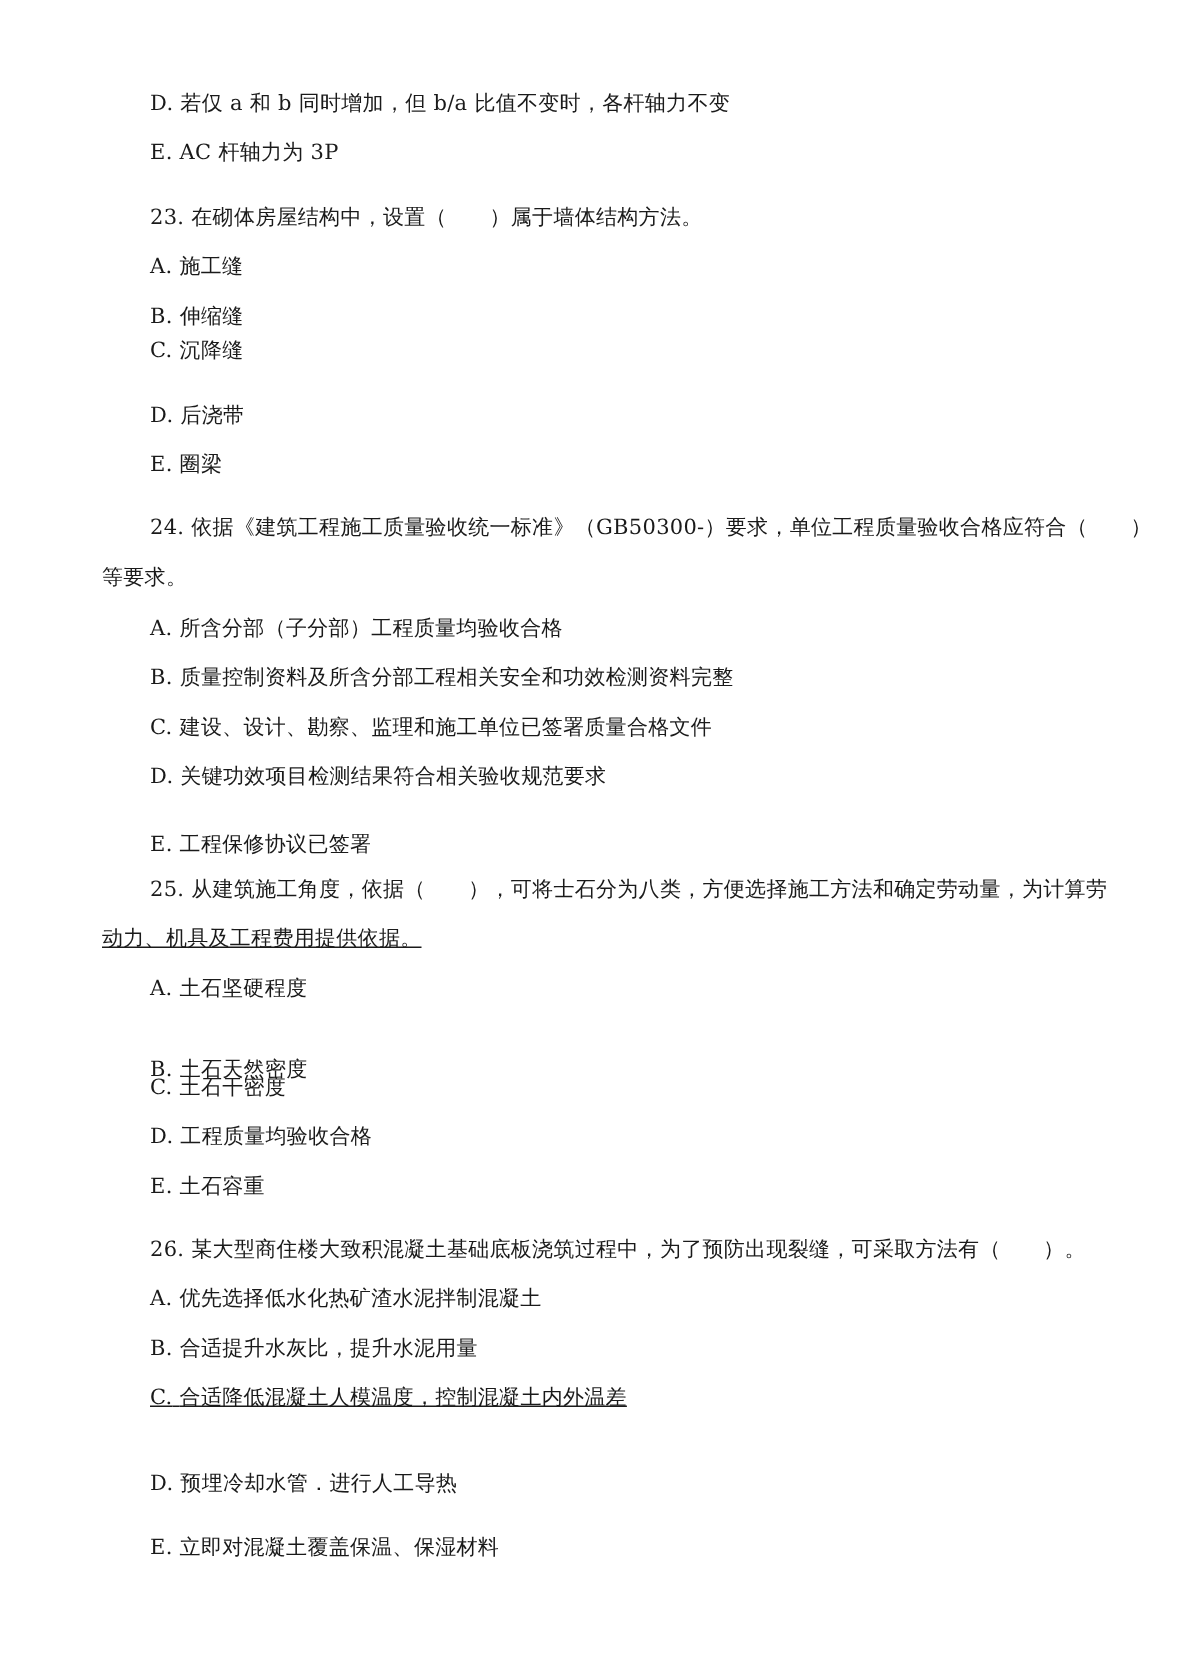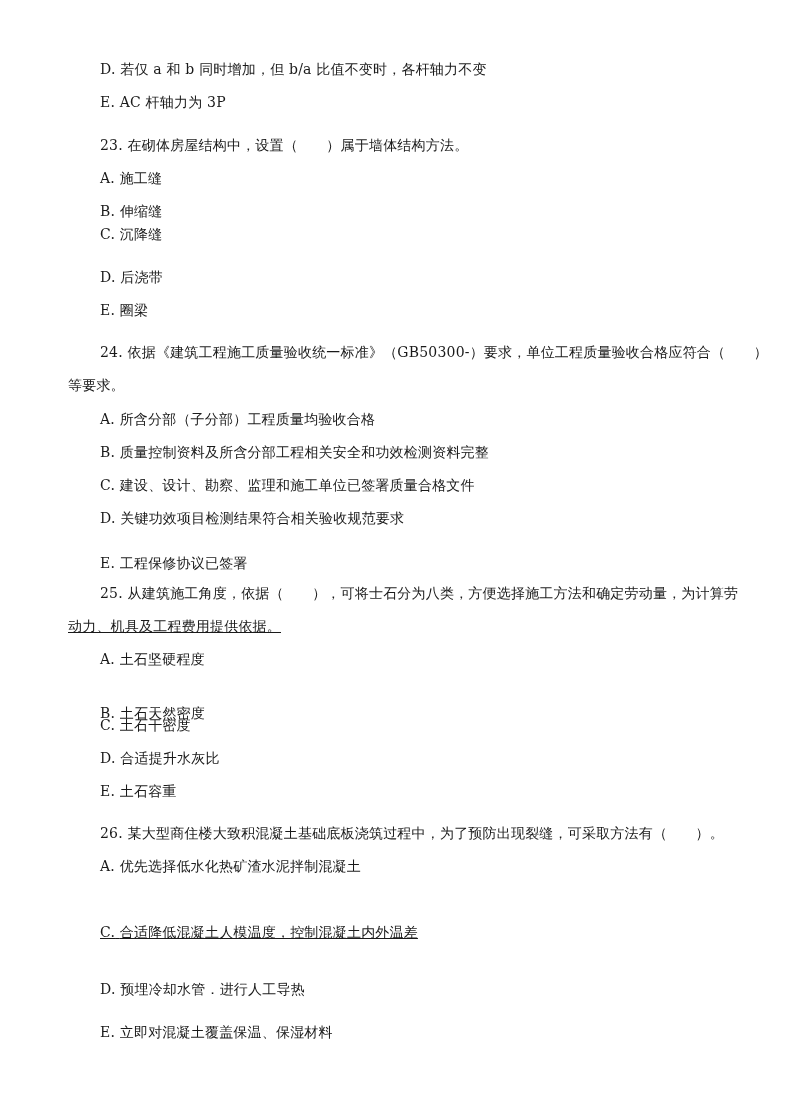--- a/index.html
+++ b/index.html
@@ -38,22 +38,23 @@
   <div class="line opt" style="top:443px;"><span>B.</span> <span>质量控制资料及所含分部工程相关安全和功效检测资料完整</span></div>
   <div class="line opt" style="top:476px;"><span>C.</span> <span>建设、设计、勘察、监理和施工单位已签署质量合格文件</span></div>
   <div class="line opt" style="top:509px;"><span>D.</span> <span>关键功效项目检测结果符合相关验收规范要求</span></div>
   <div class="line opt" style="top:542px;margin-top:12px;"><span>E.</span> <span>工程保修协议已签署</span></div>
 
   <div class="line q" style="top:584px;"><span>25.</span> <span>从建筑施工角度，依据（　　），可将士石分为八类，方便选择施工方法和确定劳动量，为计算劳</span></div>
   <div class="line cont" style="top:617px;text-decoration:underline;">动力、机具及工程费用提供依据。</div>
   <div class="line opt" style="top:650px;"><span>A.</span> <span>土石坚硬程度</span></div>
   <div class="line opt" style="top:704px;"><span>B.</span> <span>土石天然密度</span></div>
   <div class="line opt" style="top:716px;"><span>C.</span> <span>土石干密度</span></div>
-  <div class="line opt" style="top:749px;"><span>D.</span> <span>合适提升水灰比</span></div>
+  <div class="line opt" style="top:749px;"><span>D.</span> <span>工程质量均验收合格</span></div>
   <div class="line opt" style="top:782px;"><span>E.</span> <span>土石容重</span></div>
 
   <div class="line q" style="top:824px;"><span>26.</span> <span>某大型商住楼大致积混凝土基础底板浇筑过程中，为了预防出现裂缝，可采取方法有（　　）。</span></div>
   <div class="line opt" style="top:857px;"><span>A.</span> <span>优先选择低水化热矿渣水泥拌制混凝土</span></div>
+  <div class="line opt" style="top:890px;"><span>B.</span> <span>合适提升水灰比，提升水泥用量</span></div>
   <div class="line opt" style="top:923px;text-decoration:underline;"><span>C.</span> <span>合适降低混凝土人模温度，控制混凝土内外温差</span></div>
   <div class="line opt" style="top:956px;margin-top:24px;"><span>D.</span> <span>预埋冷却水管．进行人工导热</span></div>
   <div class="line opt" style="top:989px;margin-top:34px;"><span>E.</span> <span>立即对混凝土覆盖保温、保湿材料</span></div>
 
 </div>
 
 </body></html>

